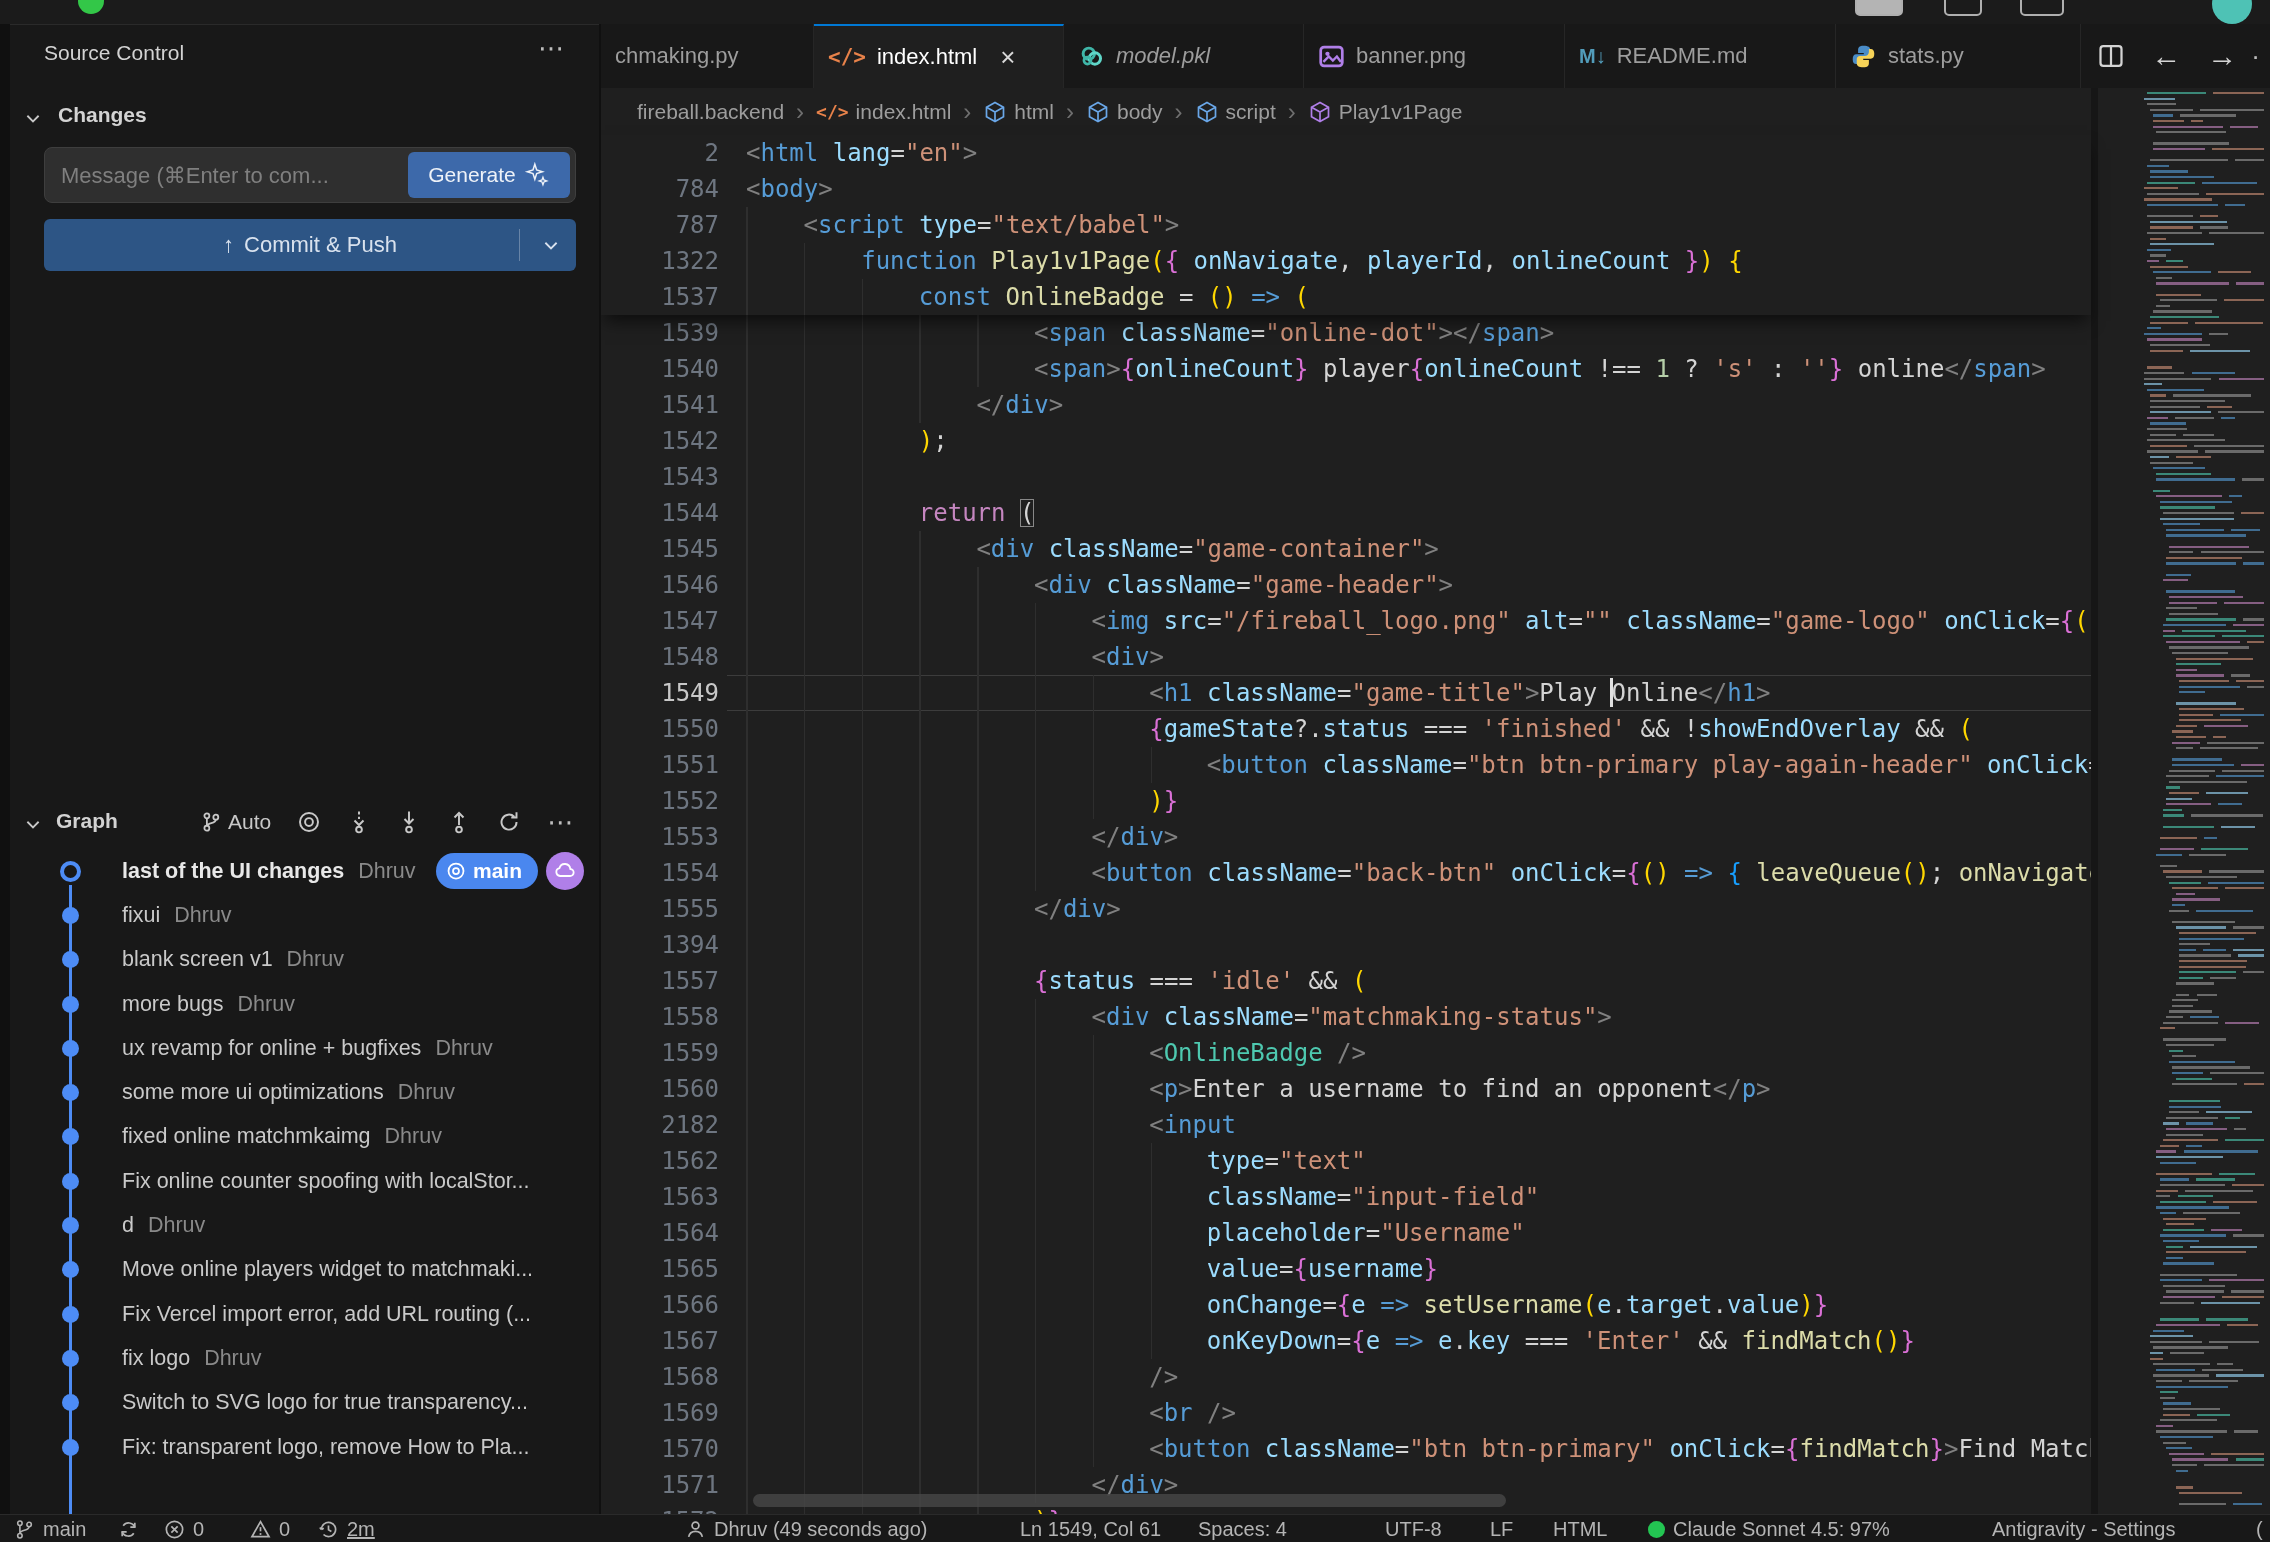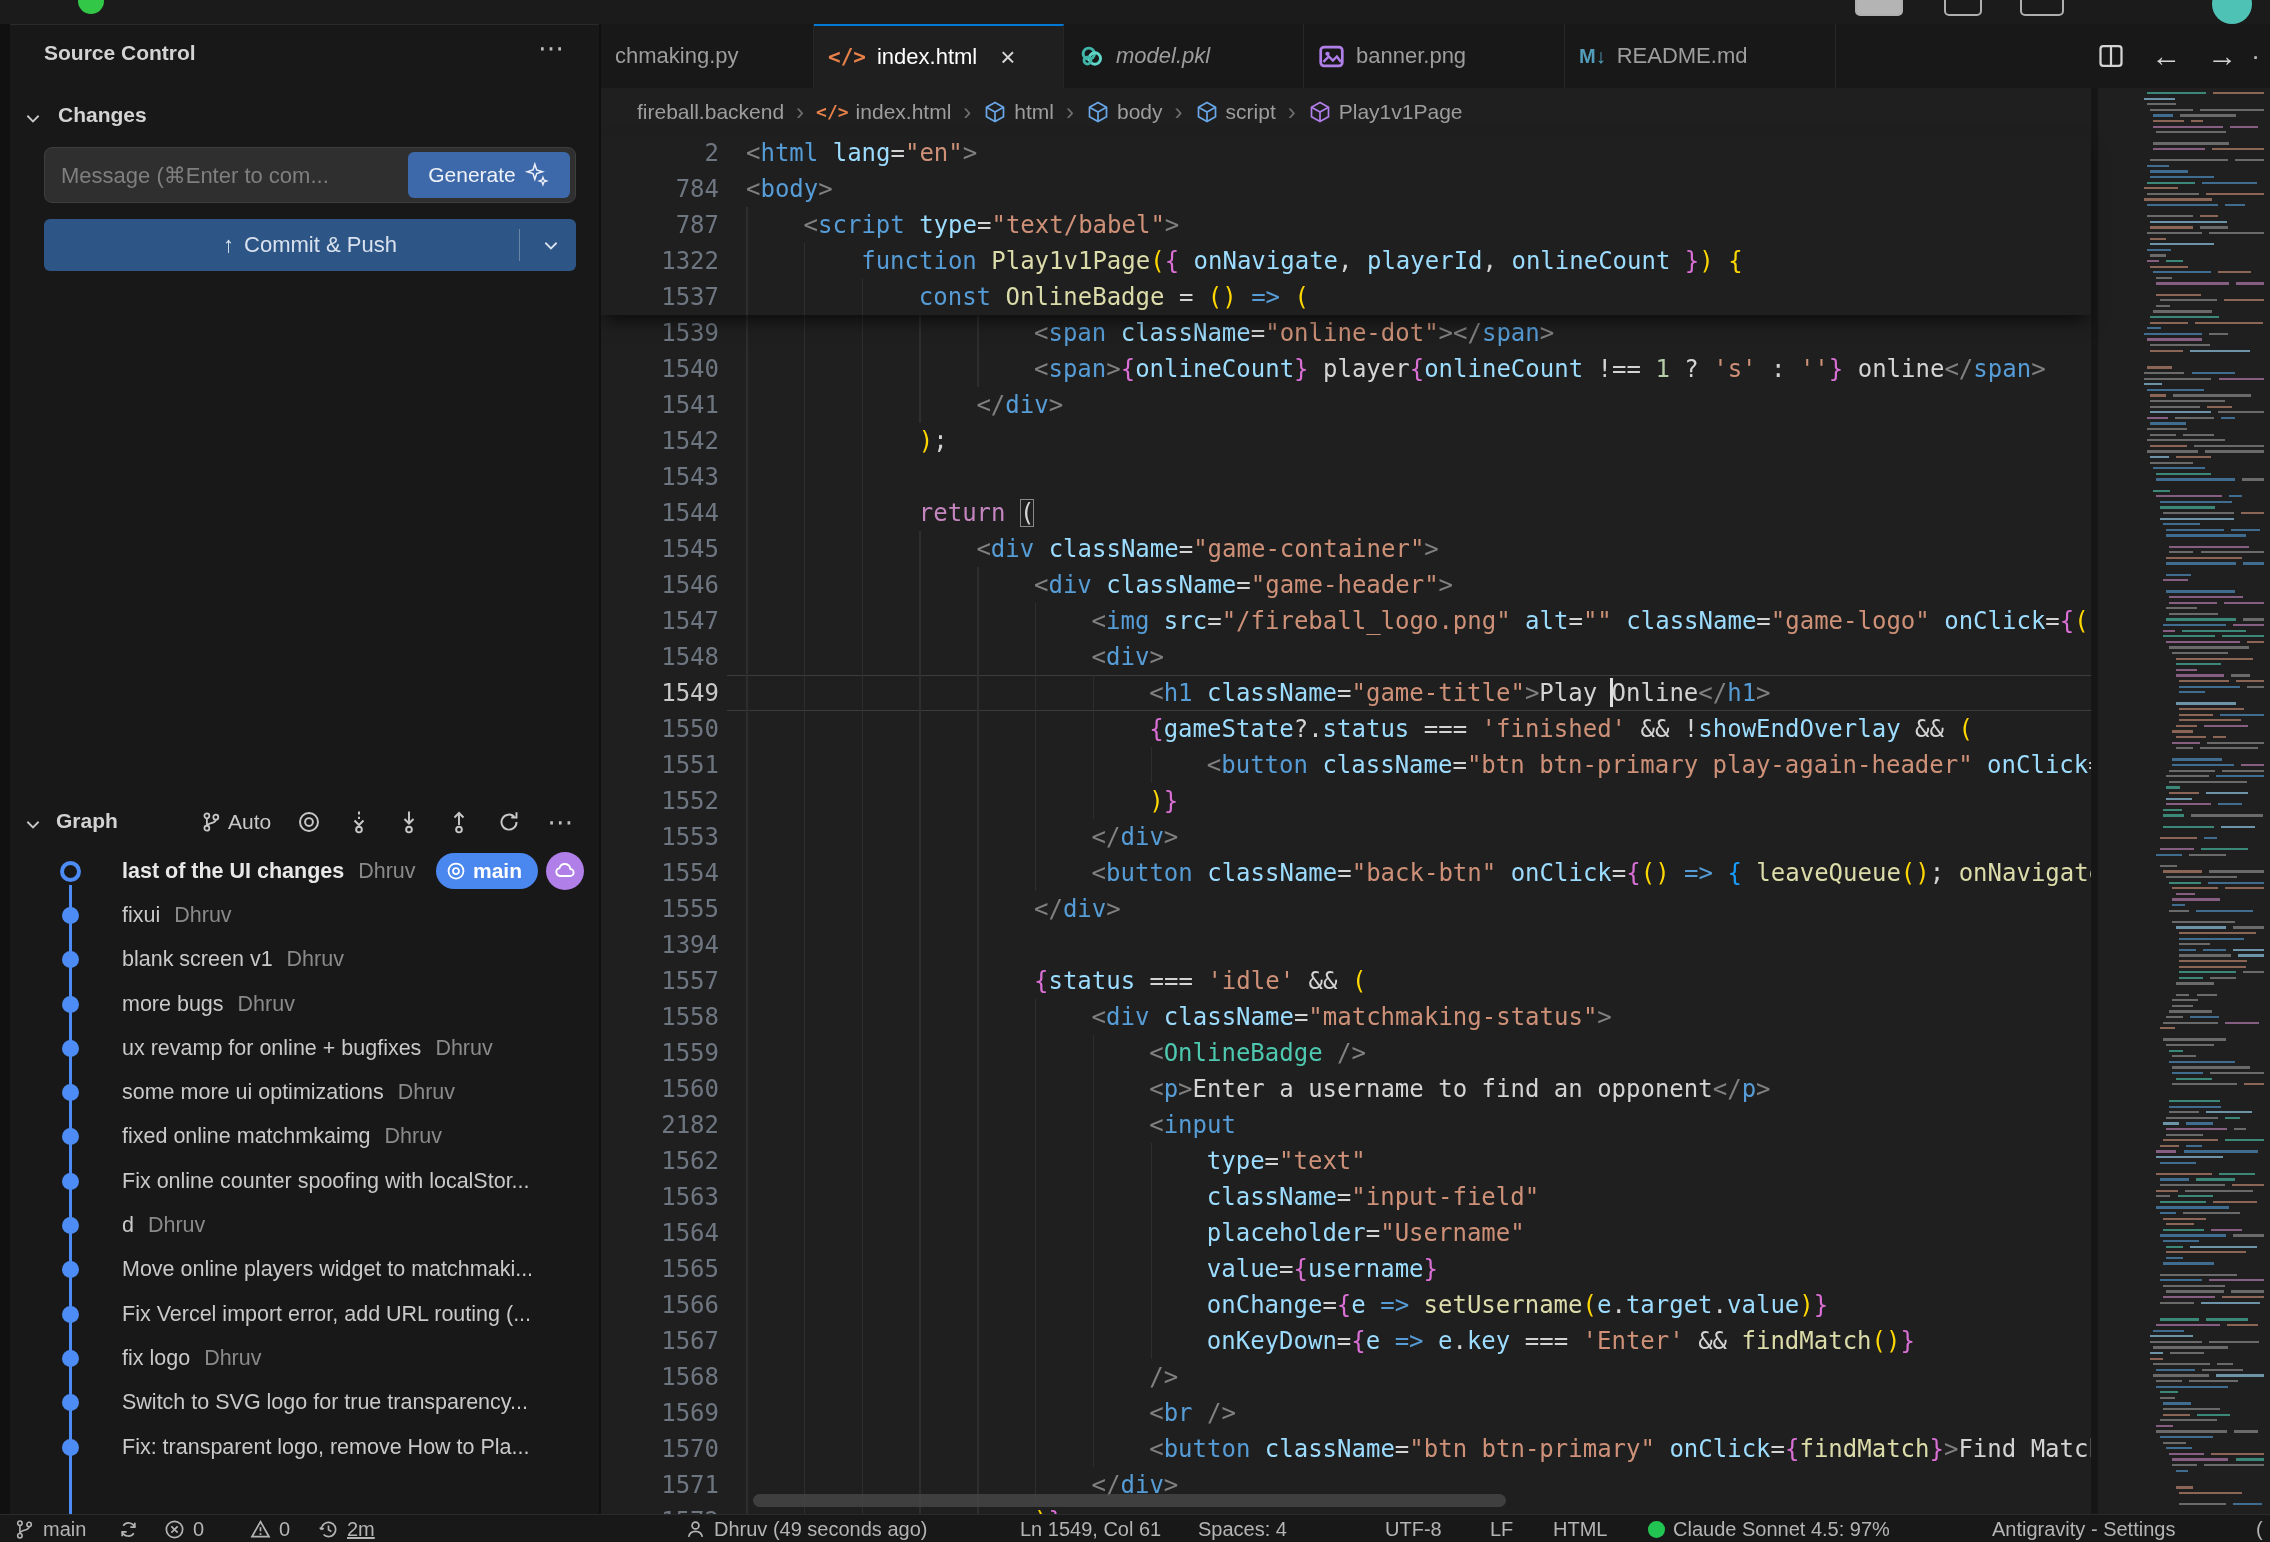--- a/index.html
+++ b/index.html
@@ -6,21 +6,21 @@
   body{width:2270px;height:1542px;overflow:hidden;position:relative;
        font-family:"Liberation Sans",sans-serif;color:#cccccc;}
   .abs{position:absolute;}
   
   #titlebar{left:0;top:0;width:2270px;height:24px;background:#1b1b1b;overflow:hidden;}
   #traffic-green{left:78px;top:-12px;width:26px;height:26px;border-radius:50%;background:#33c748;}
   .tb-deco{top:-10px;height:22px;border:2px solid #c9c9c9;border-radius:5px;opacity:.85;}
   #tb-avatar{left:2212px;top:-16px;width:40px;height:40px;border-radius:50%;background:#4ec2b5;}
   
   #sidebar{left:10px;top:24px;width:590px;height:1490px;background:#181818;border-top:1px solid #2a2a2a;overflow:hidden;}
-  #sc-title{left:34px;top:16px;font-size:21px;font-weight:bold;color:#d3d3d3;}
+  #sc-title{left:34px;top:16px;font-size:21px;font-weight:normal;color:#d3d3d3;}
   .more-dots{font-size:26px;color:#bdbdbd;letter-spacing:2px;}
   #sc-more{left:528px;top:8px;}
   .chev{width:18px;height:18px;}
   .sec-label{font-size:21px;font-weight:bold;color:#d3d3d3;}
   #changes-chev{left:14px;top:84px;}
   #changes-label{left:48px;top:78px;}
   #commit-input{left:34px;top:122px;width:532px;height:56px;background:#2f2f2f;
     border:1px solid #3e3e3e;border-radius:8px;box-sizing:border-box;}
   #commit-input input{position:absolute;left:14px;top:0;width:340px;height:54px;background:transparent;border:none;outline:none;
     color:#d0d0d0;font-size:22px;font-family:"Liberation Sans",sans-serif;}
@@ -271,20 +271,27 @@
         <svg width="27" height="27" viewBox="0 0 20 20">
           <rect x="2" y="3" width="16" height="14" rx="2.5" fill="none" stroke="#b07fe8" stroke-width="2"></rect>
           <circle cx="7" cy="8" r="1.6" fill="#b07fe8"></circle>
           <path d="M4 14l4-4 3 3 3-3 3 4" fill="none" stroke="#b07fe8" stroke-width="1.8"></path>
         </svg>
         <span class="lbl">banner.png</span>
       </div>
       <div class="tab" style="width: 271px;">
         <span style="color:#529cba;font-weight:bold;font-size:20px">M↓</span>
         <span class="lbl">README.md</span>
+      </div>
+      <div class="tab" style="width: 245px;">
+        <svg width="27" height="27" viewBox="0 0 20 20">
+          <path d="M10 2c-3 0-4 1.2-4 3v2.4h4.2v1H4.6C3 8.4 2 9.6 2 12s1 3.6 2.6 3.6H6v-2.2c0-1.7 1.4-3 3.2-3h3.4c1.5 0 2.4-1 2.4-2.4V5c0-1.8-1.2-3-5-3z" fill="#4a8cc7"></path>
+          <path d="M10 18c3 0 4-1.2 4-3v-2.4H9.8v-1h5.6c1.6 0 2.6-1.2 2.6-3.6S17 4.4 15.4 4.4H14v2.2c0 1.7-1.4 3-3.2 3H7.4C5.9 9.6 5 10.6 5 12v3c0 1.8 1.2 3 5 3z" fill="#f7d358"></path>
+        </svg>
+        <span class="lbl">stats.py</span>
       </div>
       <div id="tab-actions">
         <svg width="28" height="28" viewBox="0 0 20 20">
           <rect x="2.5" y="3" width="15" height="14" rx="2" fill="none" stroke="#d4d4d4" stroke-width="1.6"></rect>
           <path d="M10 3v14" stroke="#d4d4d4" stroke-width="1.6"></path>
         </svg>
         <span class="nav">←</span>
         <span class="nav">→</span>
         <span style="font-size:26px;color:#bdbdbd;margin-left:-12px">·</span>
       </div>

